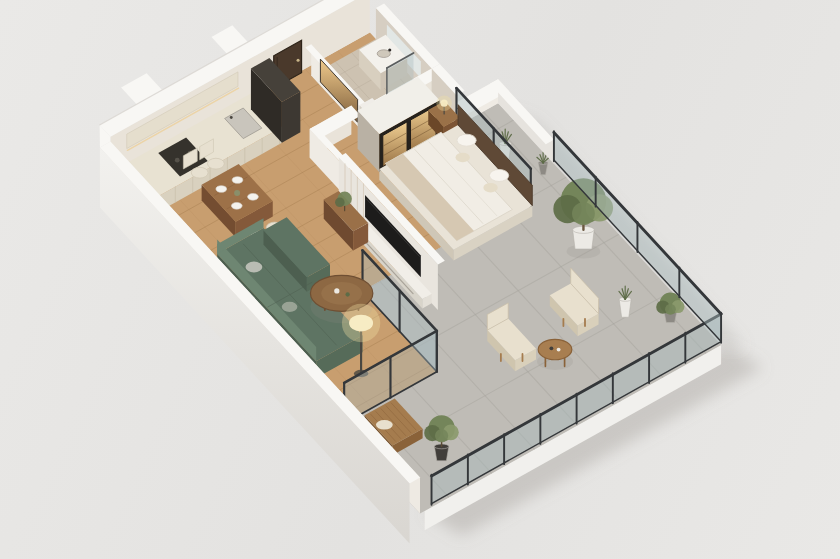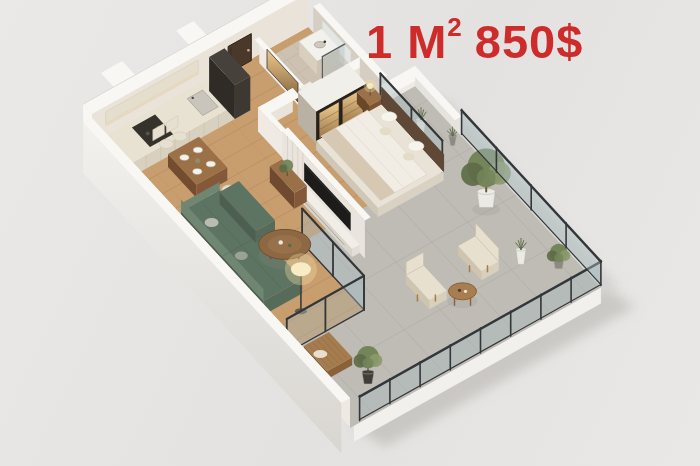--- a/index.html
+++ b/index.html
@@ -391,14 +391,13 @@
         <line x1="566.1" y1="247.8" x2="566.1" y2="222.8" stroke="#34373a" stroke-width="1.6" stroke-opacity="1" stroke-linecap="round"></line>
         <line x1="600.9" y1="285.6" x2="600.9" y2="260.6" stroke="#34373a" stroke-width="1.6" stroke-opacity="1" stroke-linecap="round"></line>
       </g>
       <g>
         <polygon points="92.0,148.0 350.0,428.0 350.0,398.0 92.0,118.0" fill="#eeeae3"></polygon>
         <polygon points="92.0,118.0 350.0,398.0 341.3,402.9 83.3,122.9" fill="#f8f7f4"></polygon>
         <polygon points="83.3,122.9 341.3,402.9 341.3,452.9 83.3,172.9" fill="url(#swg)"></polygon>
         <polygon points="83.0,104.2 92.0,114.0 92.0,118.0 83.3,122.9" fill="#f8f7f4"></polygon>
       </g>
     </svg>
-  <div class="price"><span>1 M</span><span class="sup">2</span><span class="amt">850$</span></div>
 </div>
 
 </body></html>

